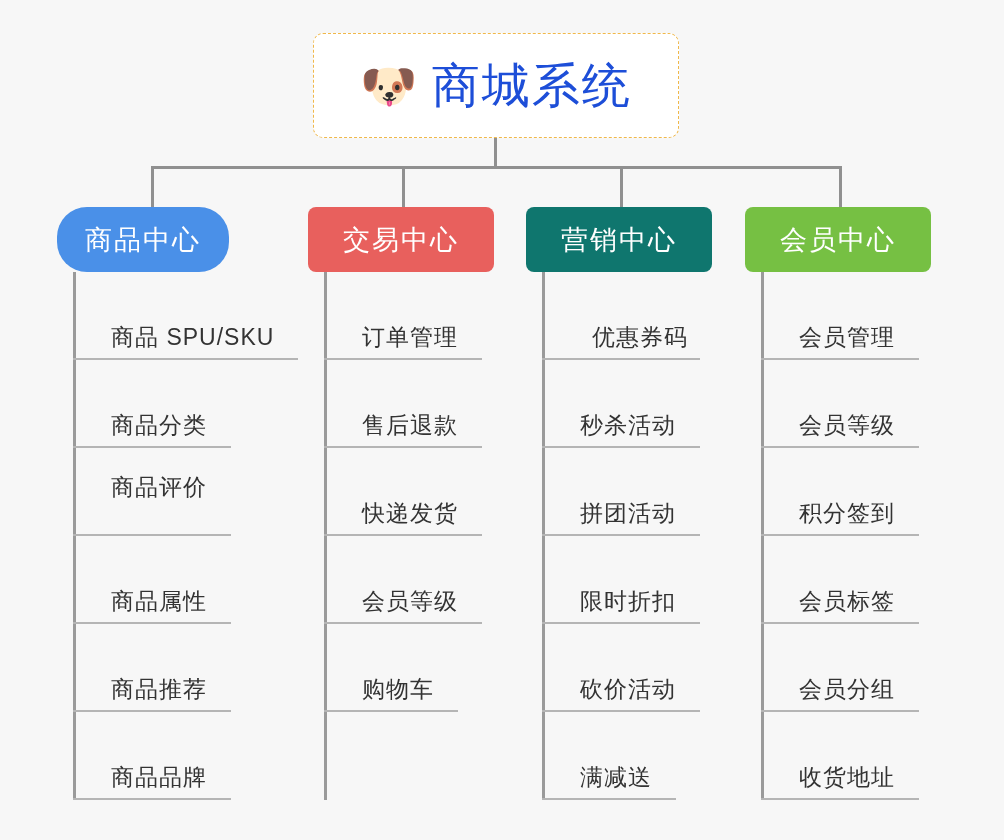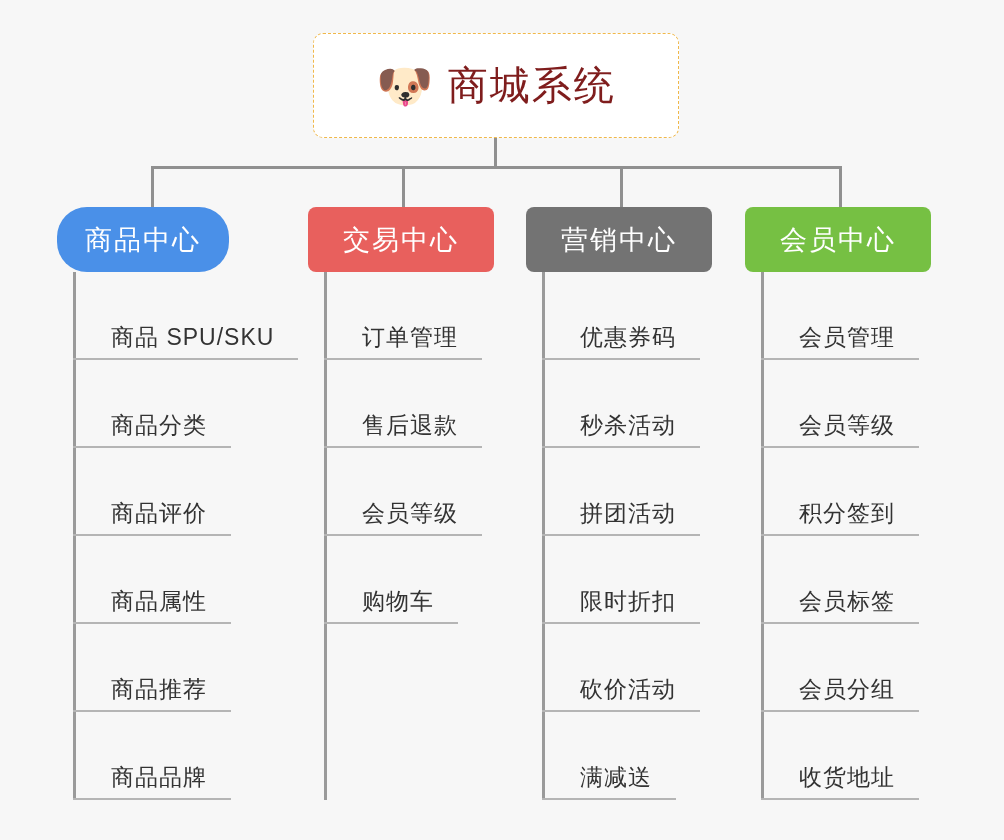--- a/index.html
+++ b/index.html
@@ -14,21 +14,21 @@
   
   .root-node{
     position:absolute; left:313px; top:33px; width:366px; height:105px;
     background:#ffffff;
     border:1.5px dashed #f0b84a;
     border-radius:10px;
     display:flex; align-items:center; justify-content:center; gap:14px;
   }
   .root-emoji{ font-size:46px; line-height:1; display:block; }
   .root-title{
-    font-size:40px; color:#7f1d1d; letter-spacing:2px;
+    font-size:48px; color:#1d4ed8; letter-spacing:2px;
     font-weight:400; white-space:nowrap;
   }
 
   
   .conn{ position:absolute; background:#909090; }
   .conn-stem{ left:494px; top:138px; width:3px; height:30px; }
   .conn-bar { left:151px; top:166px; width:690px; height:3px; }
   .conn-drop{ top:166px; width:3px; height:42px; }
 
   
@@ -84,21 +84,21 @@
         <span class="cat-label">商品中心</span>
       </div>
       <div class="column" style="left: 73px;">
         <div class="col-rail"></div>
         <div class="leaf" style="width: 225px;">
           <span class="leaf-label">商品 SPU/SKU</span>
         </div>
         <div class="leaf" style="width: 158px;">
           <span class="leaf-label">商品分类</span>
         </div>
-        <div class="leaf" style="width: 158px;">
+        <div class="leaf" style="width: 158px; align-items: center;">
           <span class="leaf-label">商品评价</span>
         </div>
         <div class="leaf" style="width: 158px;">
           <span class="leaf-label">商品属性</span>
         </div>
         <div class="leaf" style="width: 158px;">
           <span class="leaf-label">商品推荐</span>
         </div>
         <div class="leaf" style="width: 158px;">
           <span class="leaf-label">商品品牌</span>
@@ -109,32 +109,35 @@
       </div>
       <div class="column" style="left: 324px;">
         <div class="col-rail"></div>
         <div class="leaf" style="width: 158px;">
           <span class="leaf-label">订单管理</span>
         </div>
         <div class="leaf" style="width: 158px;">
           <span class="leaf-label">售后退款</span>
         </div>
         <div class="leaf" style="width: 158px;">
+          <span class="leaf-label">快递发货</span>
+        </div>
+        <div class="leaf" style="width: 158px;">
           <span class="leaf-label">会员等级</span>
         </div>
         <div class="leaf" style="width: 134px;">
           <span class="leaf-label">购物车</span>
         </div>
       </div>
-      <div class="cat-box" style="left: 526px; width: 186px; background: #737373;">
+      <div class="cat-box" style="left: 526px; width: 186px; background: #0f766e;">
         <span class="cat-label">营销中心</span>
       </div>
       <div class="column" style="left: 542px;">
         <div class="col-rail"></div>
-        <div class="leaf" style="width: 158px;">
+        <div class="leaf" style="width: 158px; justify-content: center;">
           <span class="leaf-label">优惠券码</span>
         </div>
         <div class="leaf" style="width: 158px;">
           <span class="leaf-label">秒杀活动</span>
         </div>
         <div class="leaf" style="width: 158px;">
           <span class="leaf-label">拼团活动</span>
         </div>
         <div class="leaf" style="width: 158px;">
           <span class="leaf-label">限时折扣</span>

